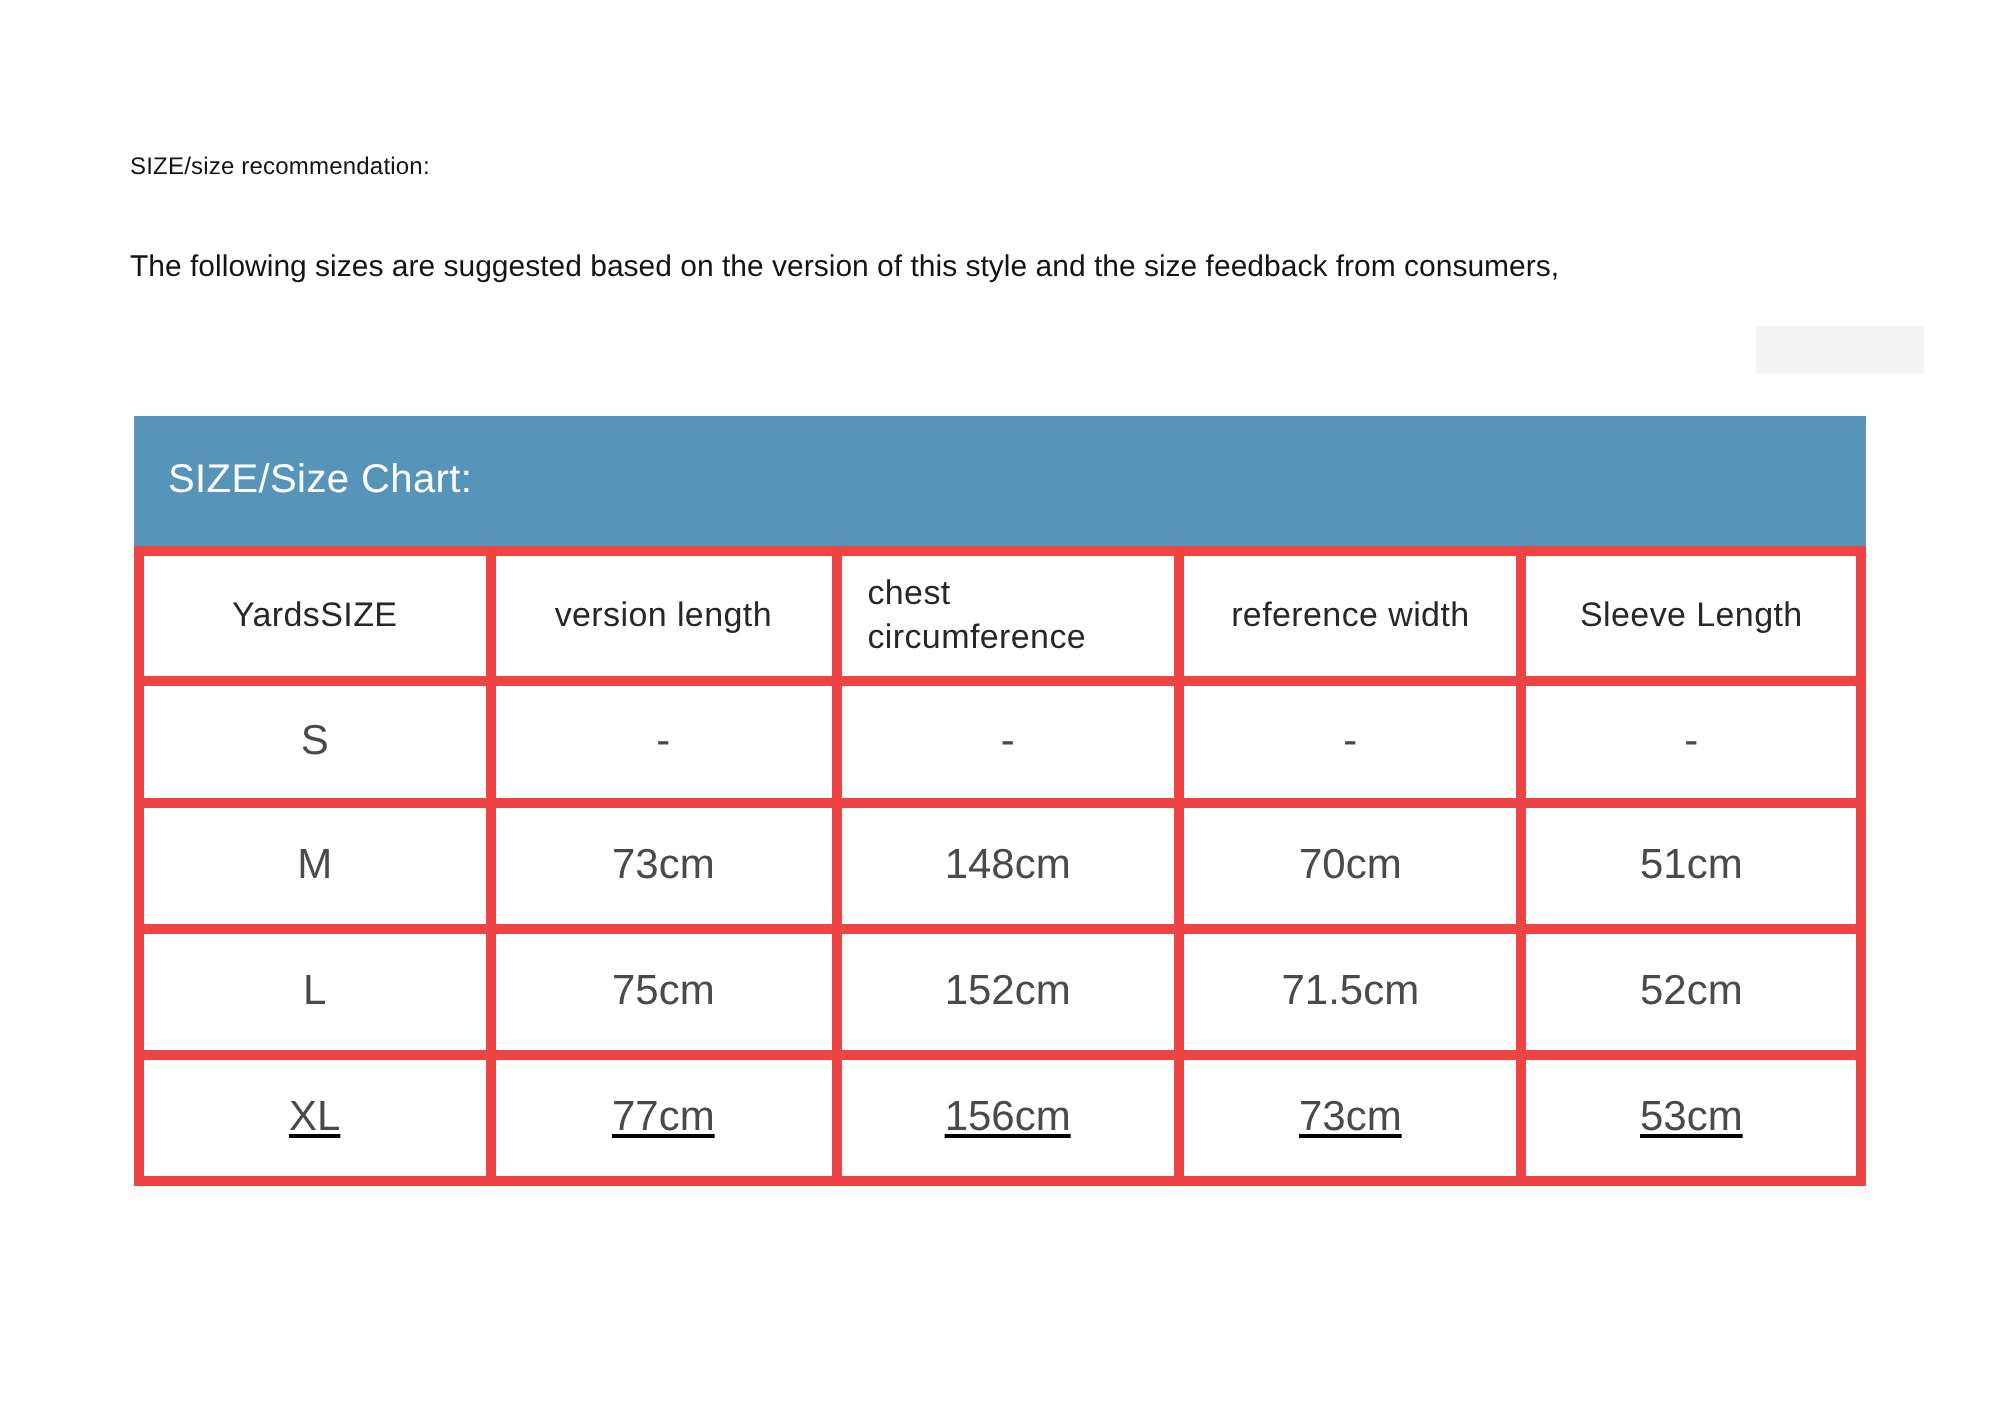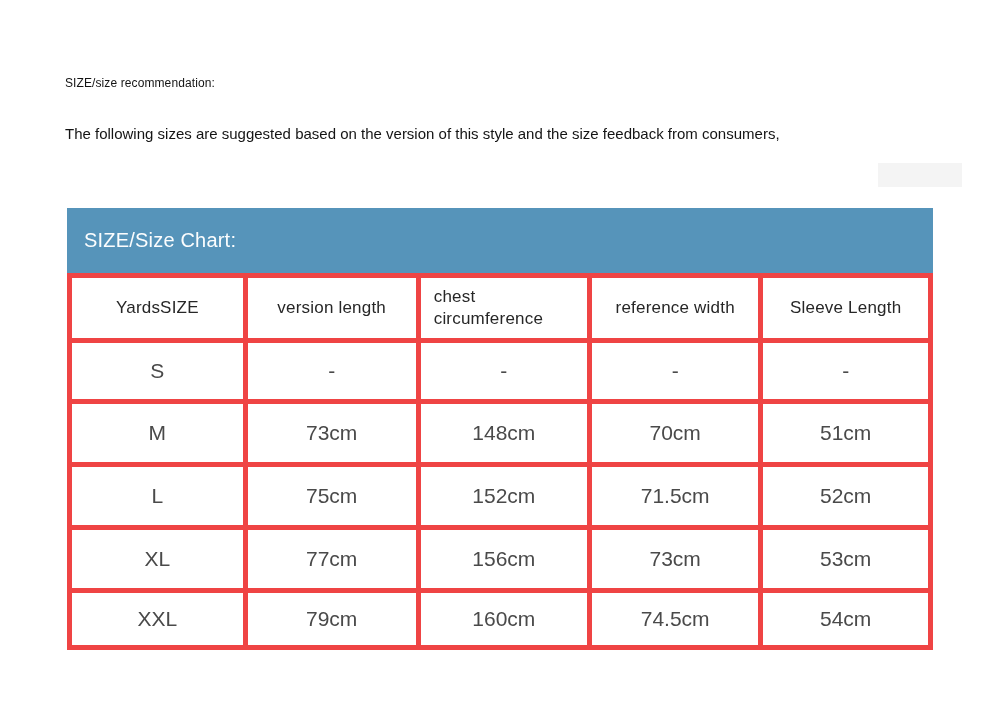--- a/index.html
+++ b/index.html
@@ -70,21 +70,21 @@
     padding-left: 13px;
     line-height: 22px;
   }
   .size-table tbody td {
     font-size: 21px;
     color: #4a4a4a;
   }
   .size-table tbody tr:nth-child(1) { height: 61px; }
   .size-table tbody tr:nth-child(2) { height: 63px; }
   .size-table tbody tr:nth-child(3) { height: 63px; }
-  .size-table tbody tr:nth-child(4) { height: 63px; }
+  .size-table tbody tr:nth-child(4) { height: 63px; text-decoration: underline; }
   .size-table tbody tr:nth-child(5) { height: 57px; }
 </style>
 </head>
 <body>
 
 <div class="section-heading">SIZE/size recommendation:</div>
 
 <div class="description">
   <span>The following sizes are suggested based on the version of this style and the size feedback from consumers,</span>
 </div>
@@ -134,22 +134,15 @@
         <td>71.5cm</td>
         <td>52cm</td>
       </tr>
       <tr>
         <td>XL</td>
         <td>77cm</td>
         <td>156cm</td>
         <td>73cm</td>
         <td>53cm</td>
       </tr>
-      <tr>
-        <td>XXL</td>
-        <td>79cm</td>
-        <td>160cm</td>
-        <td>74.5cm</td>
-        <td>54cm</td>
-      </tr>
     </tbody>
   </table>
 </div>
 
 </body></html>

